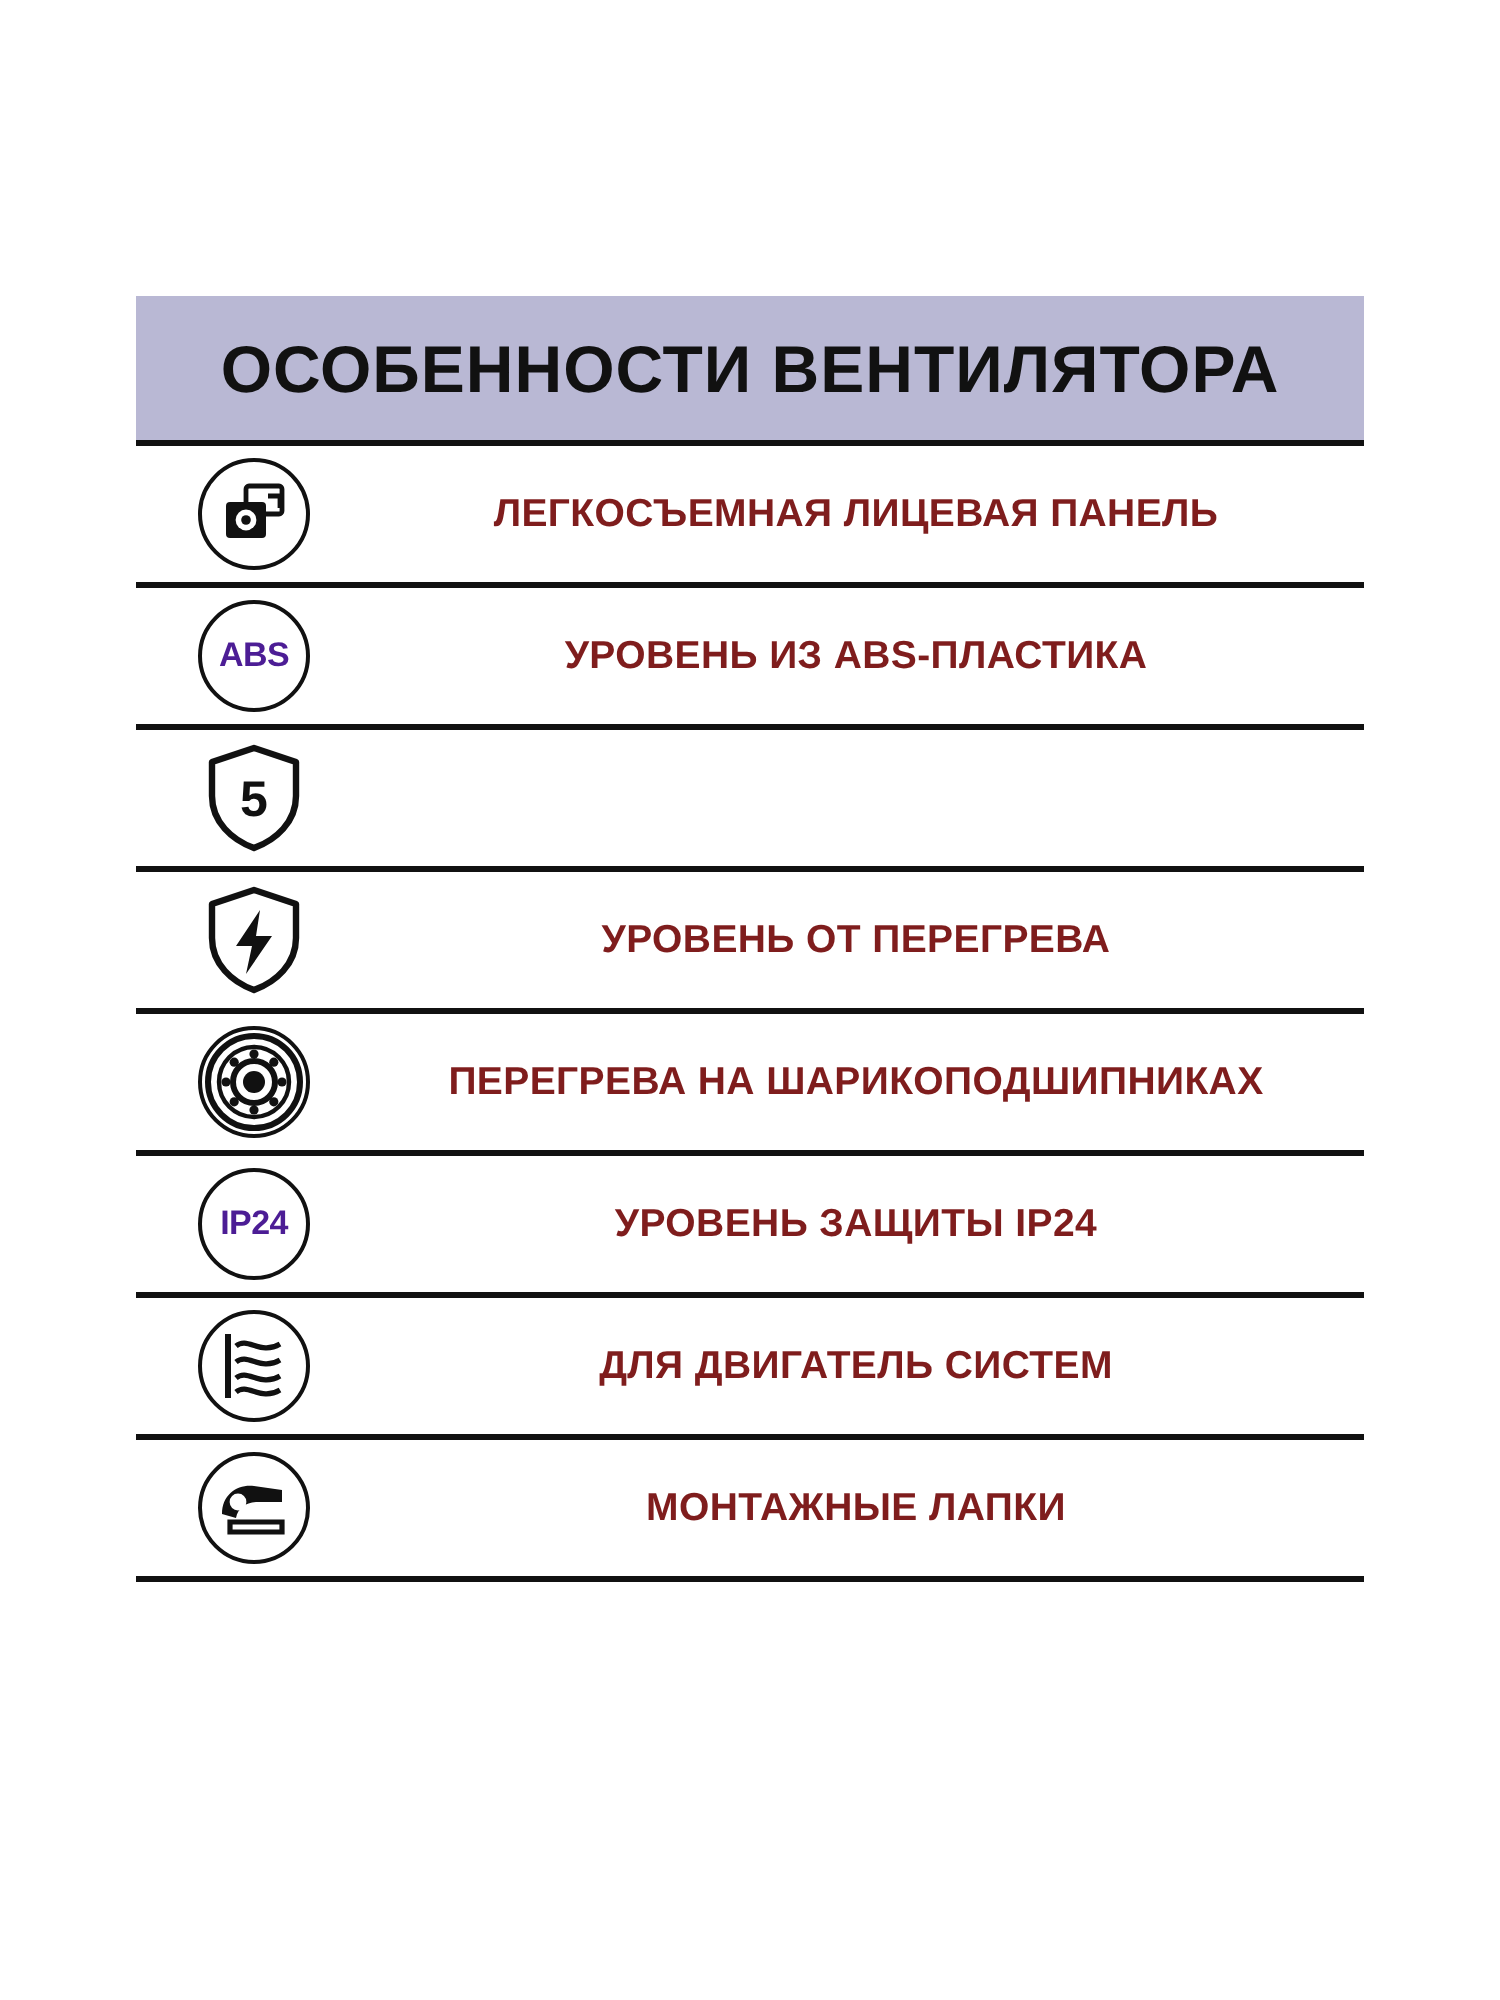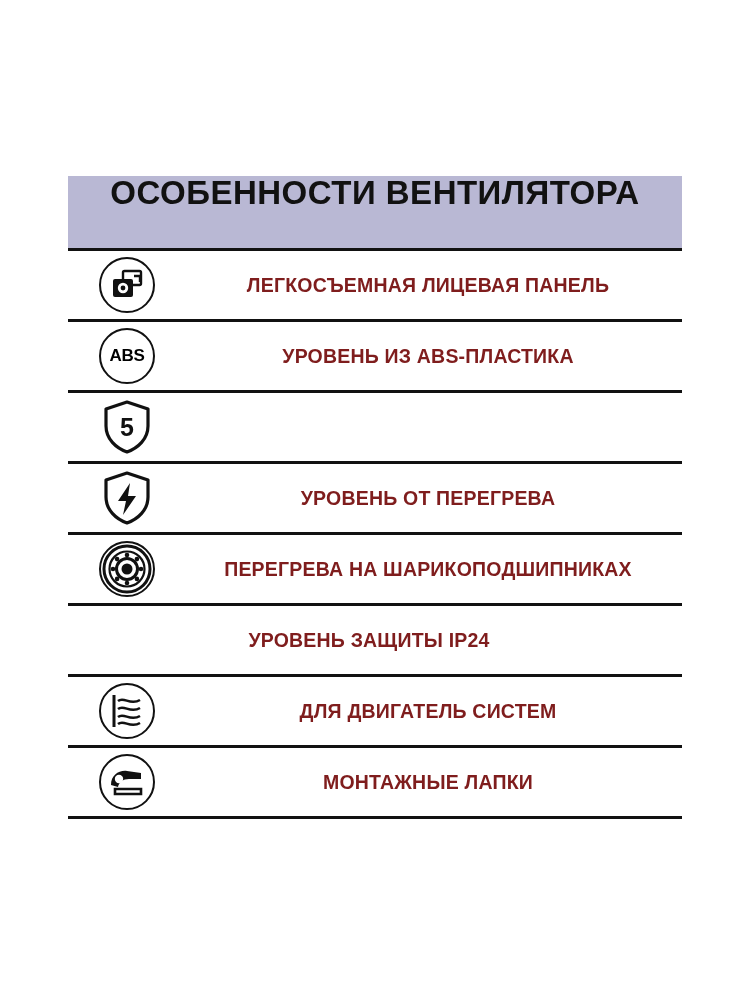--- a/index.html
+++ b/index.html
@@ -20,24 +20,23 @@
   .panel {
     position: absolute;
     left: 68px;
     top: 148px;
     width: 614px;
   }
   .header {
     background: #b9b8d4;
     height: 72px;
     display: flex;
-    align-items: flex-start;
+    align-items: center;
     justify-content: center;
     text-align: center;
-    margin-top: 28px;
   }
   .header-title {
     font-size: 33px;
     font-weight: bold;
     letter-spacing: 0.5px;
     color: #111111;
     line-height: 1;
   }
   .rows {
     border-top: 3px solid #111111;
@@ -78,21 +77,21 @@
     border-radius: 50%;
     display: flex;
     align-items: center;
     justify-content: center;
     box-sizing: border-box;
     position: relative;
   }
   .icon-txt {
     font-size: 17px;
     font-weight: bold;
-    color: #000000;
+    color: #4c1d95;
     letter-spacing: -0.3px;
   }
   .shield-wrap {
     width: 56px;
     height: 56px;
     display: flex;
     align-items: center;
     justify-content: center;
   }
   svg { display: block; }
@@ -182,20 +181,25 @@
               </g>
             </svg>
           </div>
         </div>
         <div class="label-cell">
           <div class="label-text">ПЕРЕГРЕВА НА ШАРИКОПОДШИПНИКАХ</div>
         </div>
       </div>
 
       <div class="row">
+        <div class="icon-cell">
+          <div class="icon-circle">
+            <span class="icon-txt">IP24</span>
+          </div>
+        </div>
         <div class="label-cell">
           <div class="label-text">УРОВЕНЬ ЗАЩИТЫ IP24</div>
         </div>
       </div>
 
       <div class="row">
         <div class="icon-cell">
           <div class="icon-circle">
             <svg width="38" height="38" viewBox="0 0 38 38">
               <path d="M6 3 V35" stroke="#111" stroke-width="3" fill="none"></path>

